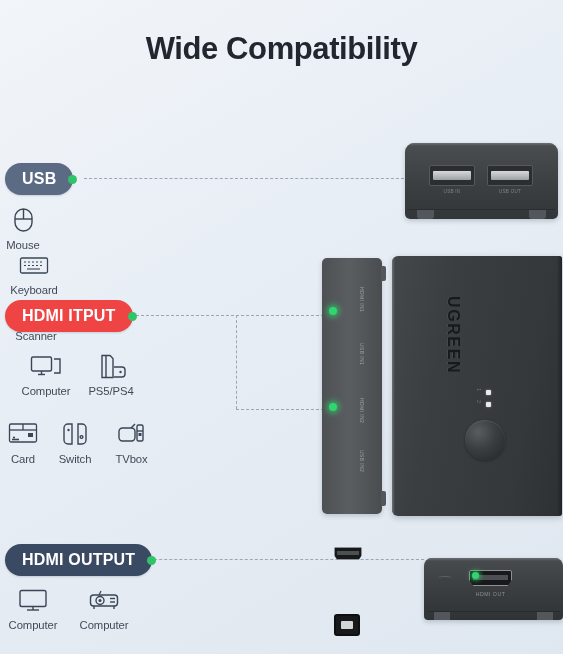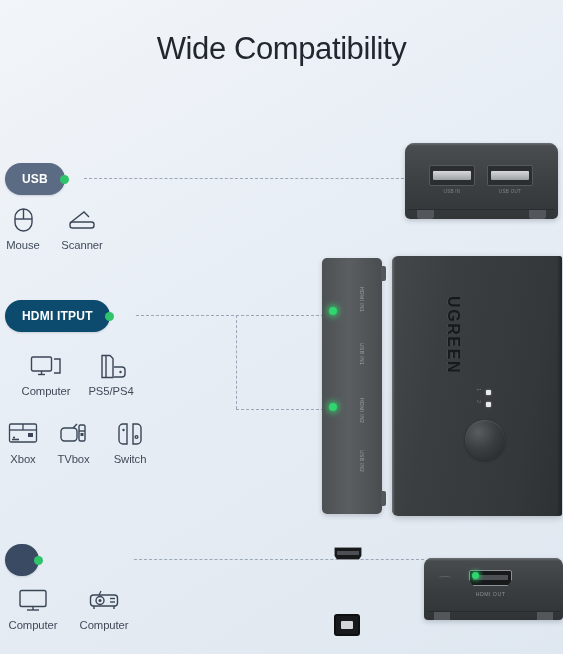--- a/index.html
+++ b/index.html
@@ -26,52 +26,52 @@
   }
 
   
   .title {
     position: absolute;
     top: 31px;
     left: 0;
     width: 563px;
     text-align: center;
     font-size: 31px;
-    font-weight: normal;
+    font-weight: bold;
     letter-spacing: -0.4px;
     color: #22272f;
   }
 
   
   .badge {
     position: absolute;
     height: 31px;
     border-radius: 16px;
     display: flex;
     align-items: center;
     justify-content: center;
     color: #ffffff;
-    font-size: 12px;
+    font-size: 16px;
     font-weight: bold;
     letter-spacing: 0.2px;
     padding: 16px 17px;
     white-space: nowrap;
     box-shadow: 0 1px 2px rgba(40,55,80,0.18);
   }
   .badge .dot {
     position: absolute;
     right: -4px;
     width: 9px;
     height: 9px;
     border-radius: 50%;
     background: #2fc46a;
   }
 
   #badge-usb   { left: 5px; top: 163px;  background: #5c6b84; }
-  #badge-hin   { left: 5px; top: 300px;  background: #0c4a6e; }
+  #badge-hin   { left: 5px; top: 300px;  background: #ef4444; }
   #badge-hout  { left: 5px; top: 544px;  background: #3a4a63; }
 
   
   .icon-row {
     position: absolute;
     display: flex;
     align-items: flex-start;
   }
   .icon-item {
     display: flex;
@@ -88,21 +88,21 @@
   }
   .icon-glyph svg { display: block; }
   .icon-label {
     font-size: 11.3px;
     color: #414b59;
     letter-spacing: -0.1px;
     line-height: 1.1;
     white-space: nowrap;
   }
 
-  #row-usb    { left: 0px;  top: 206px; }
+  #row-usb    { left: 0px;  top: 206px; flex-direction: column; }
   #row-hin-1  { left: 0px;  top: 352px; }
   #row-hin-2  { left: 0px;  top: 420px; }
   #row-hout   { left: 0px;  top: 586px; }
 
   
   .dash-h {
     position: absolute;
     height: 0;
     border-top: 1.3px dashed #9aa7b7;
   }
@@ -431,20 +431,41 @@
     <div class="icon-item" style="width:46px;margin-left:0px;">
       <span class="icon-glyph">
         <svg width="21" height="26" viewBox="0 0 21 26" fill="none" stroke="#3a4555" stroke-width="1.4">
           <rect x="2" y="2" width="17" height="22" rx="8.5"></rect>
           <line x1="10.5" y1="2" x2="10.5" y2="12"></line>
           <line x1="2" y1="12" x2="19" y2="12"></line>
         </svg>
       </span>
       <span class="icon-label">Mouse</span>
     </div>
+    <div class="icon-item" style="width:68px;">
+      <span class="icon-glyph">
+        <svg width="30" height="21" viewBox="0 0 30 21" fill="none" stroke="#3a4555" stroke-width="1.3">
+          <rect x="1.5" y="3" width="27" height="15" rx="1.5"></rect>
+          <g stroke-width="1.1">
+            <line x1="5" y1="7" x2="7" y2="7"></line>
+              <line x1="9" y1="7" x2="11" y2="7"></line>
+            <line x1="13" y1="7" x2="15" y2="7"></line>
+              <line x1="17" y1="7" x2="19" y2="7"></line>
+            <line x1="21" y1="7" x2="23" y2="7"></line>
+            <line x1="5" y1="10.5" x2="7" y2="10.5"></line>
+              <line x1="9" y1="10.5" x2="11" y2="10.5"></line>
+            <line x1="13" y1="10.5" x2="15" y2="10.5"></line>
+              <line x1="17" y1="10.5" x2="19" y2="10.5"></line>
+            <line x1="21" y1="10.5" x2="23" y2="10.5"></line>
+            <line x1="8" y1="14" x2="21" y2="14"></line>
+          </g>
+        </svg>
+      </span>
+      <span class="icon-label">Keyboard</span>
+    </div>
     <div class="icon-item" style="width:72px;text-align:center;">
       <span class="icon-glyph">
         <svg width="30" height="22" viewBox="0 0 30 22" fill="none" stroke="#3a4555" stroke-width="1.4">
           <path d="M3 14L17 3l5 5"></path>
           <rect x="3" y="13" width="24" height="6" rx="2.5"></rect>
         </svg>
       </span>
       <span class="icon-label">Scanner</span>
     </div>
   </div>
@@ -484,48 +505,49 @@
       <span class="icon-glyph">
         <svg width="30" height="24" viewBox="0 0 30 24" fill="none" stroke="#3a4555" stroke-width="1.3">
           <rect x="1.5" y="2" width="27" height="18" rx="1.5"></rect>
           <line x1="1.5" y1="8" x2="28.5" y2="8"></line>
           <line x1="15" y1="2" x2="15" y2="8"></line>
           <rect x="20" y="11" width="5" height="4" fill="#3a4555" stroke="none"></rect>
           <path d="M4 17.5h7" stroke-width="1.6"></path>
           <circle cx="6" cy="15.5" r="1.1" fill="#3a4555" stroke="none"></circle>
         </svg>
       </span>
-      <span class="icon-label">Xbox</span>
+      <span class="icon-label">Card</span>
+    </div>
+    <div class="icon-item" style="width:58px;">
+      <span class="icon-glyph">
+        <svg width="26" height="25" viewBox="0 0 26 25" fill="none" stroke="#3a4555" stroke-width="1.4">
+          <path d="M10 2H6a4 4 0 00-4 4v12a4 4 0 004 4h4z"></path>
+          <path d="M16 2h4a4 4 0 014 4v12a4 4 0 01-4 4h-4z"></path>
+          <circle cx="6.5" cy="8" r="1.2" fill="#3a4555" stroke="none"></circle>
+          <circle cx="19.5" cy="15" r="1.4"></circle>
+        </svg>
+      </span>
+      <span class="icon-label">Switch</span>
     </div>
     <div class="icon-item" style="width:55px;">
       <span class="icon-glyph">
         <svg width="30" height="26" viewBox="0 0 30 26" fill="none" stroke="#3a4555" stroke-width="1.4">
           <rect x="2" y="7" width="16" height="13" rx="3.5"></rect>
           <path d="M14 7l4-4"></path>
           <rect x="20" y="4" width="6" height="16" rx="1.5"></rect>
           <line x1="20" y1="10" x2="26" y2="10"></line>
           <rect x="21.5" y="12" width="3" height="3" fill="#3a4555" stroke="none"></rect>
         </svg>
       </span>
       <span class="icon-label">TVbox</span>
     </div>
-    <div class="icon-item" style="width:58px;">
-      <span class="icon-glyph">
-        <svg width="26" height="25" viewBox="0 0 26 25" fill="none" stroke="#3a4555" stroke-width="1.4">
-          <path d="M10 2H6a4 4 0 00-4 4v12a4 4 0 004 4h4z"></path>
-          <path d="M16 2h4a4 4 0 014 4v12a4 4 0 01-4 4h-4z"></path>
-          <circle cx="6.5" cy="8" r="1.2" fill="#3a4555" stroke="none"></circle>
-          <circle cx="19.5" cy="15" r="1.4"></circle>
-        </svg>
-      </span>
-      <span class="icon-label">Switch</span>
-    </div>
   </div>
 
   <div class="badge" id="badge-hout">
+    <span>HDMI OUTPUT</span>
     <span class="dot"></span>
   </div>
 
   <div class="icon-row" id="row-hout">
     <div class="icon-item" style="width:66px;">
       <span class="icon-glyph">
         <svg width="30" height="25" viewBox="0 0 30 25" fill="none" stroke="#3a4555" stroke-width="1.4">
           <rect x="2" y="2.5" width="26" height="16" rx="1.8"></rect>
           <line x1="15" y1="18.5" x2="15" y2="22"></line>
           <line x1="9" y1="22" x2="21" y2="22"></line>

